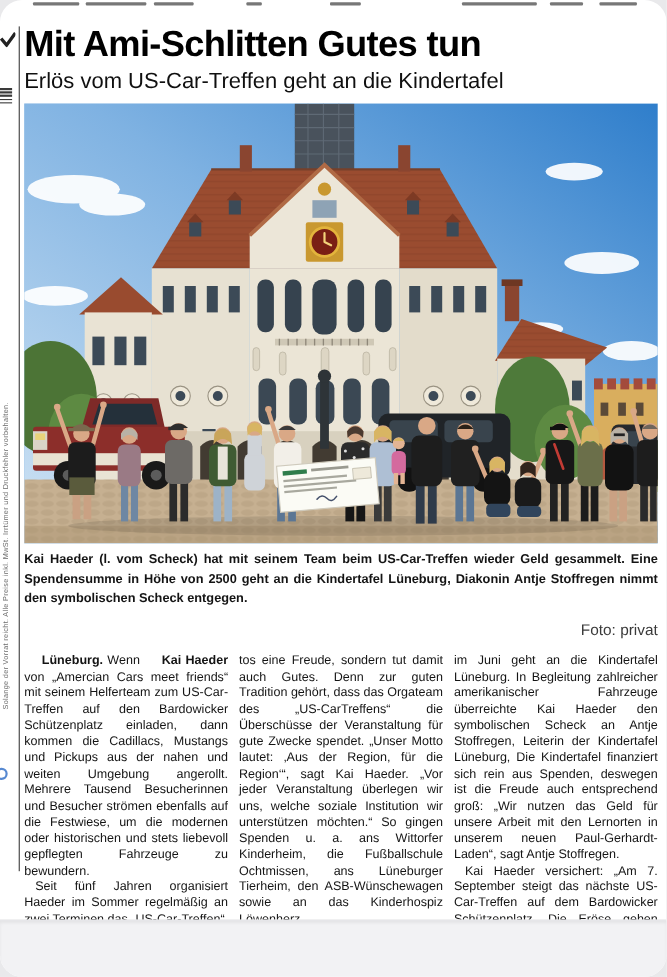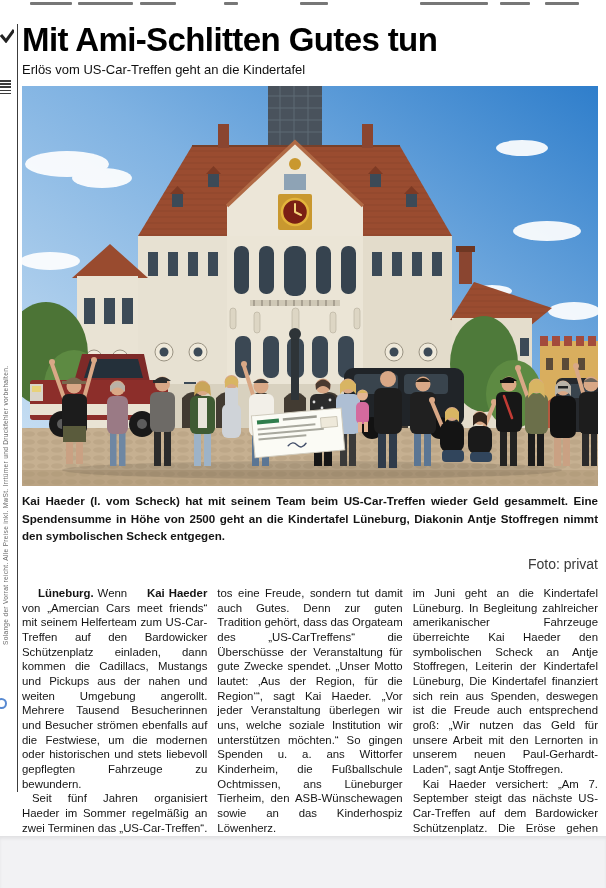--- a/index.html
+++ b/index.html
@@ -1,38 +1,38 @@
 <!DOCTYPE html>
 <html lang="de"><head>
 <meta charset="utf-8">
 <style>
   html,body{margin:0;padding:0;background:#e9e9eb;}
   *{box-sizing:border-box;}
   .sheet{
     position:relative;width:606px;height:888px;background:#ffffff;
-    overflow:hidden;font-family:"Liberation Sans",sans-serif;color:#111;
+    overflow:hidden;font-family:"Liberation Sans",sans-serif;color:#111;border-radius:20px;
   }
   
   .top-frags{position:absolute;top:0;left:0;width:606px;height:8px;}
   .frag{position:absolute;top:2px;height:3px;background:#4a4a4a;opacity:.75;border-radius:1px;}
   
   .vrule{position:absolute;left:17px;top:24px;width:1px;height:768px;background:#3c3c3c;}
   .vertical-text{
     position:absolute;left:2px;top:295px;height:350px;
     writing-mode:vertical-rl;transform:rotate(180deg);
     font-size:6.6px;color:#6b6b6b;letter-spacing:.3px;white-space:nowrap;
   }
   .mark-check{position:absolute;left:0;top:29px;}
   .mark-barcode{position:absolute;left:0;top:80px;width:11px;}
   .mark-barcode div{height:1.6px;background:#3a3a3a;margin-bottom:1.6px;}
   .mark-blue{position:absolute;left:-4px;top:698px;width:11px;height:11px;border:2.5px solid #3a74c9;border-radius:50%;opacity:.85;}
   
   .article{position:absolute;left:22px;top:22px;width:576px;}
   h1.headline{margin:0;font-size:33px;line-height:1.1;font-weight:700;letter-spacing:-.6px;color:#000;}
-  h2.subheadline{margin:5px 0 8px;font-size:13px;line-height:1.15;font-weight:400;color:#101010;}
+  h2.subheadline{margin:5px 0 8px;font-size:20px;line-height:1.15;font-weight:400;color:#101010;}
   .photo-wrap{width:576px;height:400px;overflow:hidden;background:#9cc4e8;}
   .caption{margin-top:6px;font-size:11.6px;font-weight:700;line-height:1.5;text-align:justify;color:#141414;}
   .credit{margin-top:1px;font-size:14px;font-weight:400;color:#3a3a3a;text-align:right;}
   .body-cols{display:flex;gap:10px;margin-top:11px;}
   .col{flex:1 1 0;font-size:11.4px;line-height:1.285;text-align:justify;color:#141414;}
   .col p{margin:0;}
   .col p.indent{text-indent:10px;}
   .lead{font-weight:700;padding-left:16px;}
   .initials{font-style:italic;padding-left:10px;}
   

